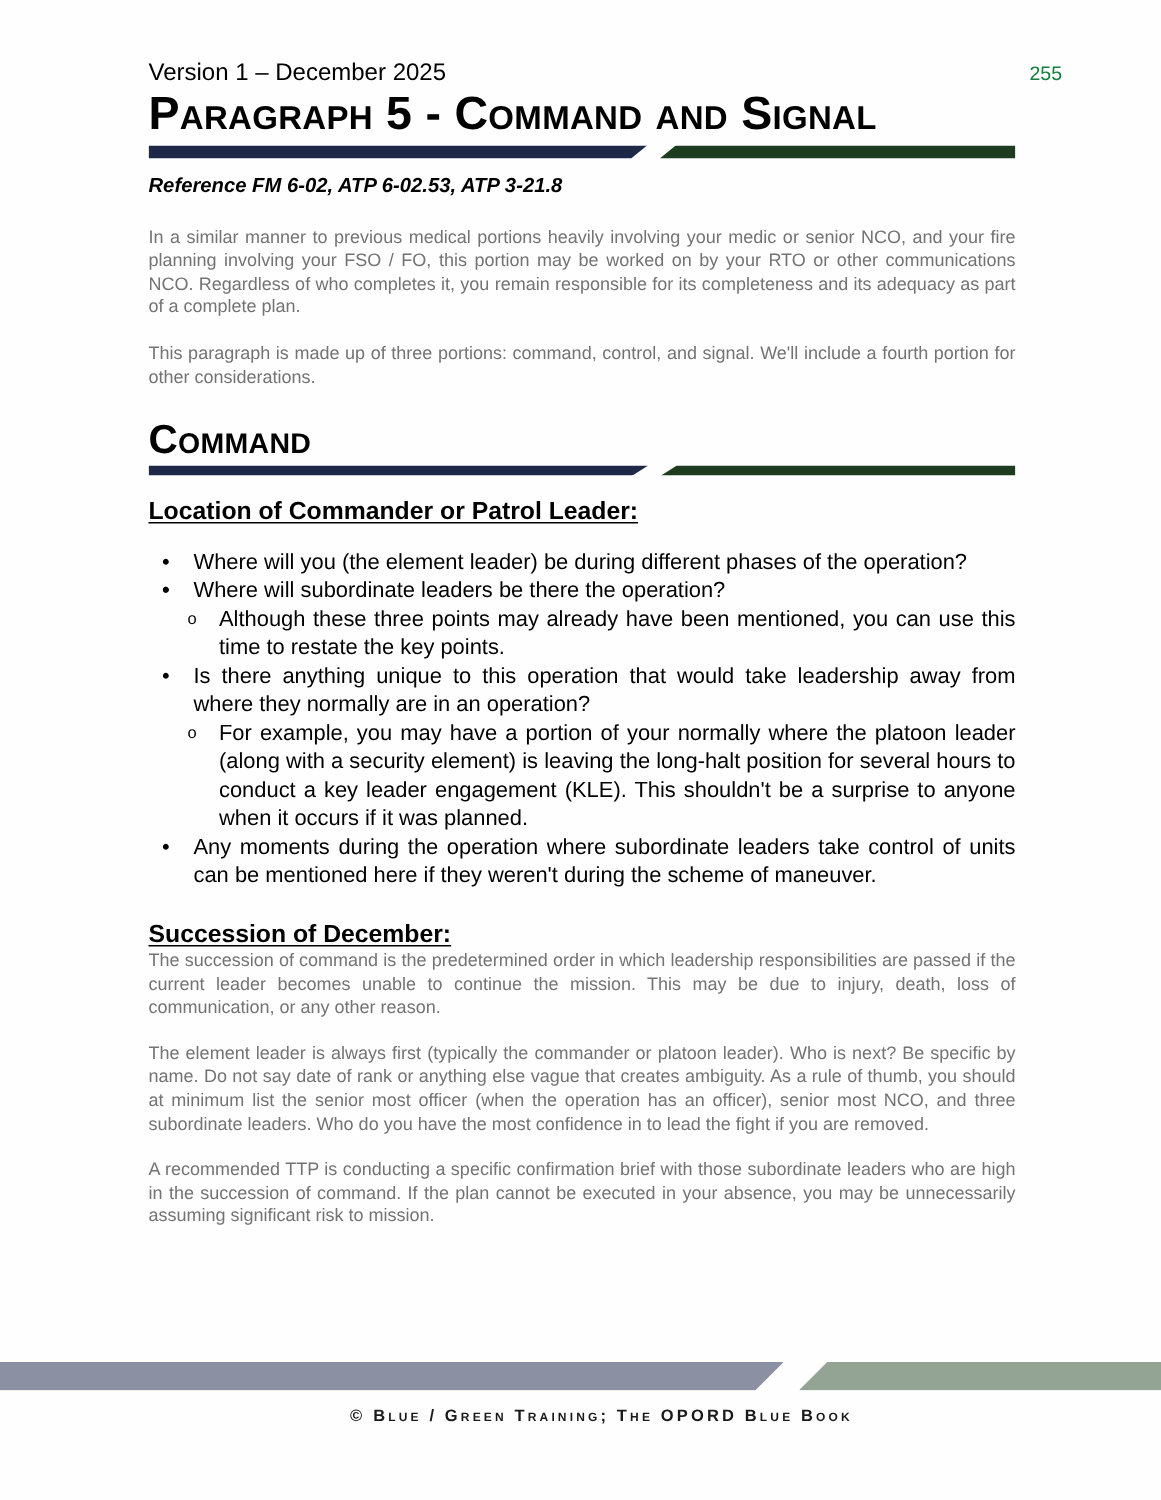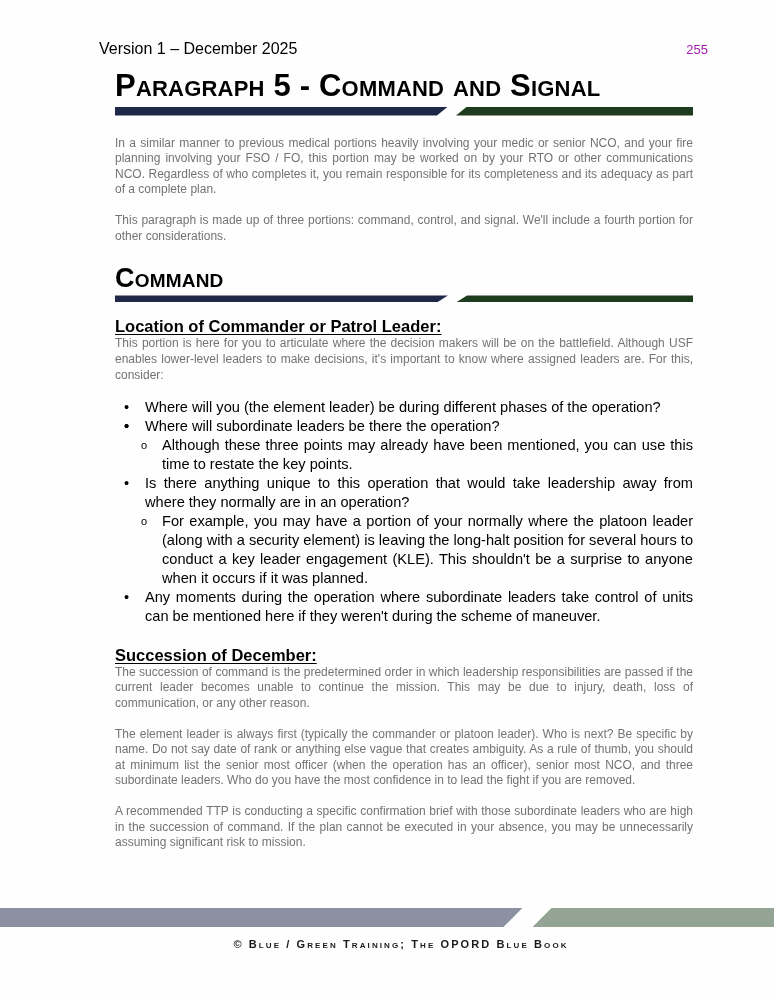--- a/index.html
+++ b/index.html
@@ -30,30 +30,29 @@
     right: 66px;
     height: 16px;
     display: flex;
     align-items: baseline;
     justify-content: space-between;
   }
   .header-pageno {
     font-family: "Liberation Sans", sans-serif;
     font-size: 13px;
     font-weight: normal;
-    color: #a21caf;
+    color: #15803d;
   }
 
   
   .content {
     position: absolute;
-    top: 70px;
+    top: 60px;
     left: 99px;
     width: 578px;
-    margin-left: 16px;
   }
 
   
   h1.doc-title {
     margin: 0;
     font-family: "Liberation Sans", sans-serif;
     font-size: 31px;
     font-weight: bold;
     font-variant: small-caps;
     letter-spacing: 0.2px;
@@ -225,36 +224,36 @@
   </div>
 
   <div class="content">
 
     <h1 class="doc-title">Paragraph 5 - Command and Signal</h1>
     <div class="rule title-rule">
       <span class="seg-blue"></span>
       <span class="seg-green"></span>
     </div>
 
+    <p class="reference-line">Reference FM 6-02, ATP 6-02.53, ATP 3-21.8</p>
 
     <div class="gap-lg"></div>
     <p class="body">In a similar manner to previous medical portions heavily involving your medic or senior NCO, and your fire planning involving your FSO / FO, this portion may be worked on by your RTO or other communications NCO. Regardless of who completes it, you remain responsible for its completeness and its adequacy as part of a complete plan.</p>
     <div class="gap-md"></div>
     <p class="body">This paragraph is made up of three portions: command, control, and signal. We'll include a fourth portion for other considerations.</p>
 
     <div class="gap-lg"></div>
     <h2 class="section-title">Command</h2>
     <div class="rule section-rule">
       <span class="seg-blue"></span>
       <span class="seg-green"></span>
     </div>
 
     <div class="gap-md"></div>
     <h3 class="sub-heading">Location of Commander or Patrol Leader:</h3>
-    <p class="body">This portion is here for you to articulate where the decision makers will be on the battlefield. Although USF enables lower-level leaders to make decisions, it's important to know where assigned leaders are. For this, consider:</p>
 
     <div class="gap-md"></div>
     <ul class="level1">
 
       <li class="l1">
         <span class="marker-dot">•</span>
         <span>Where will you (the element leader) be during different phases of the operation?</span>
       </li>
 
       <li class="l1">

